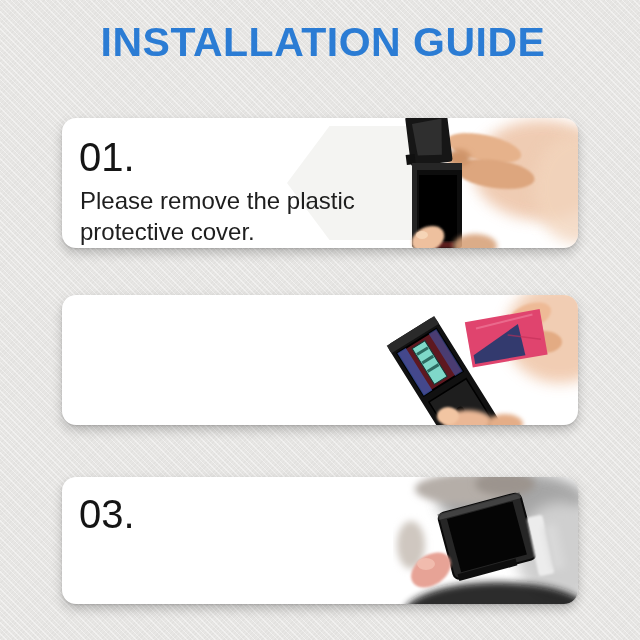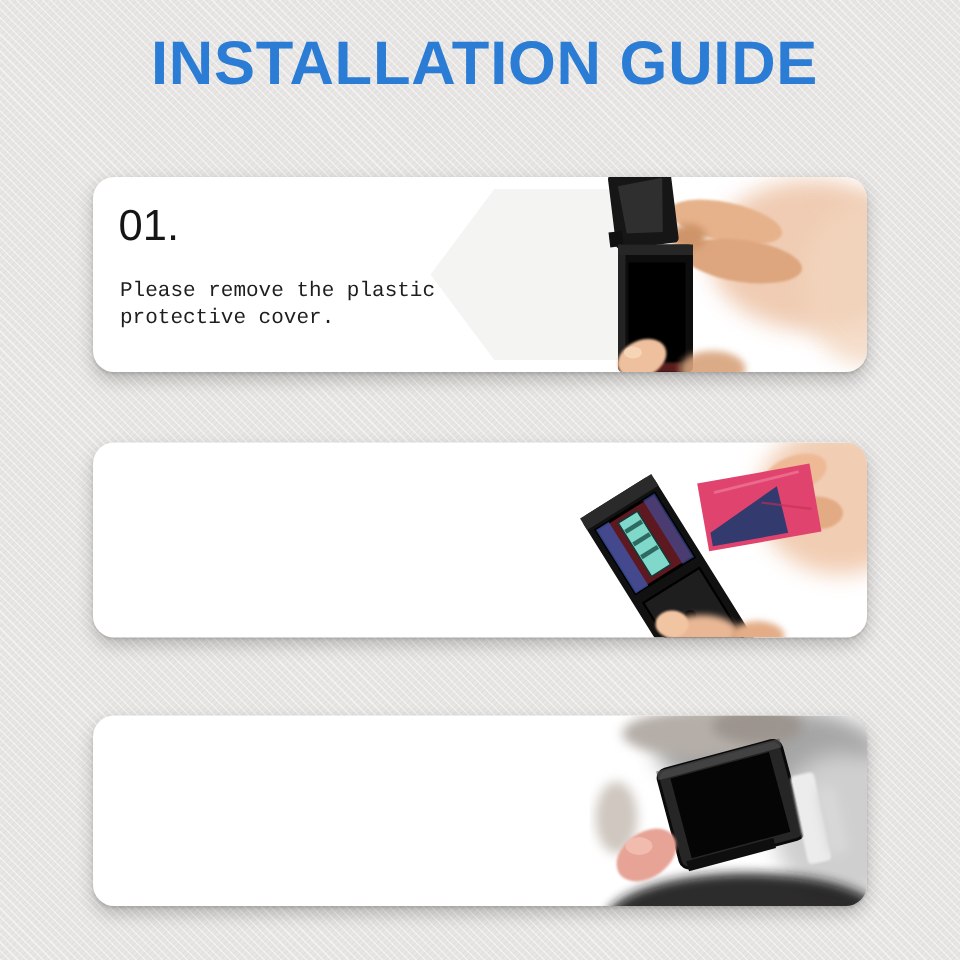--- a/index.html
+++ b/index.html
@@ -20,25 +20,25 @@
     position:absolute; left:62px; width:516px;
     background:#ffffff; border-radius:14px;
     box-shadow:0 5px 11px rgba(0,0,0,.22), 0 1px 2px rgba(0,0,0,.12);
     overflow:hidden;
   }
   .card1{top:118px;height:130px;}
   .card2{top:295px;height:130px;}
   .card3{top:477px;height:127px;}
   .step-number{
     position:absolute; left:17px; top:18px;
-    font-size:29px; font-weight:400; color:#151515; line-height:1.05;
+    font-size:40px; font-weight:400; color:#151515; line-height:1.05;
   }
   .step-desc{
     position:absolute; left:18px; top:68px; max-width:280px;
-    font-size:14px; color:#1e1e1e; line-height:1.28;font-family:Liberation Mono, monospace;
+    font-size:24px; color:#1e1e1e; line-height:1.28;
   }
   .card3 .step-number{top:16px;}
   .card3 .step-desc{top:66px;}
   .photo{position:absolute; top:0; right:0; height:100%;}
   .hexagon{
     position:absolute; left:225px; top:8px; width:170px; height:114px;
     background:#f4f4f2;
     clip-path:polygon(25% 0, 75% 0, 100% 50%, 75% 100%, 25% 100%, 0 50%);
   }
 </style>
@@ -130,20 +130,21 @@
       <circle cx="70" cy="122" r="4" fill="#070707"></circle>
     </g>
 
     <ellipse cx="100" cy="127" rx="24" ry="12" fill="#eab795" filter="url(#b2b)"></ellipse>
     <ellipse cx="80" cy="121" rx="11" ry="9" fill="#f2c5a2" filter="url(#b2c)"></ellipse>
     <ellipse cx="137" cy="129" rx="18" ry="10" fill="#e4ad87" filter="url(#b2b)"></ellipse>
   </svg>
 </section>
 
 <section class="card card3">
+  <div class="step-number">03.</div>
   <svg class="photo" role="img" width="185" height="127" viewBox="0 0 185 127" aria-label="hand-inserting-cartridge-into-printer-slot">
     <defs>
       <filter id="b3a" x="-60%" y="-60%" width="220%" height="220%">
           <feGaussianBlur stdDeviation="7"></feGaussianBlur>
         </filter>
       <filter id="b3b" x="-60%" y="-60%" width="220%" height="220%">
           <feGaussianBlur stdDeviation="3.5"></feGaussianBlur>
         </filter>
       <filter id="b3c" x="-60%" y="-60%" width="220%" height="220%">
           <feGaussianBlur stdDeviation="0.8"></feGaussianBlur>

